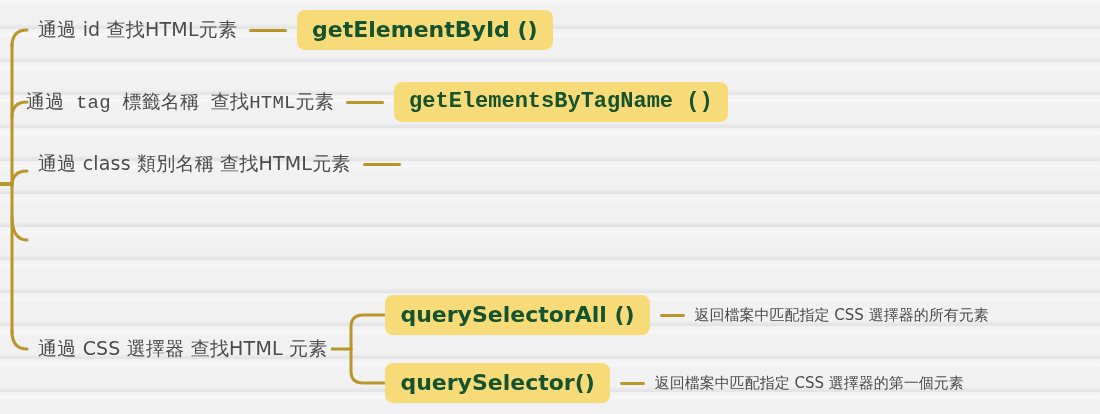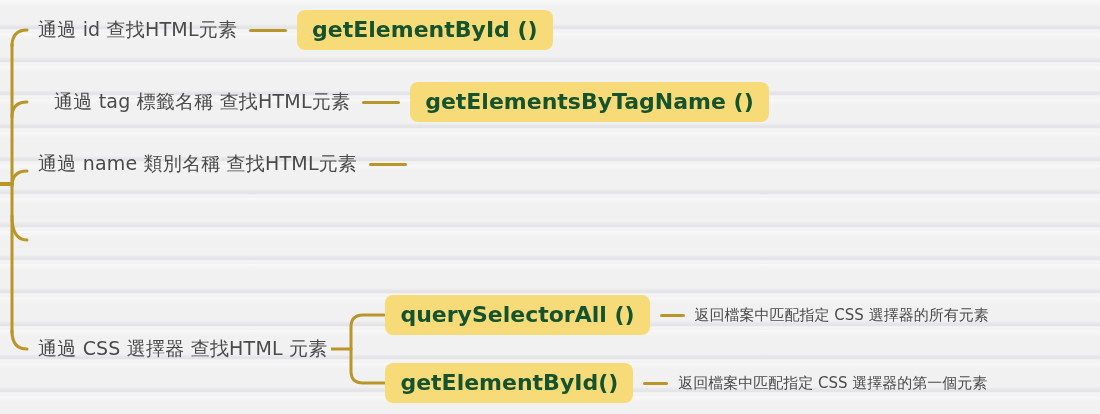--- a/index.html
+++ b/index.html
@@ -48,46 +48,46 @@
     <path d="M 12,216 Q 12,240 27,240" stroke="#b9962a" stroke-width="3" fill="none" stroke-linecap="round"></path>
     <path d="M 12,331 Q 12,349 27,349" stroke="#b9962a" stroke-width="3" fill="none" stroke-linecap="round"></path>
   </svg>
 
   <div class="row" style="left:38px;top:10px;">
     <span class="branch-label">通過 id 查找HTML元素</span>
     <span class="dash mid"></span>
     <span class="chip">getElementById ()</span>
   </div>
 
-  <div class="row" style="left:54px;top:82px;">
+  <div class="row" style="left:26px;top:82px;font-family:Liberation Mono, monospace;">
     <span class="branch-label">通過 tag 標籤名稱 查找HTML元素</span>
     <span class="dash mid"></span>
     <span class="chip">getElementsByTagName ()</span>
   </div>
 
   <div class="row" style="left:38px;top:151px;">
-    <span class="branch-label">通過 name 類別名稱 查找HTML元素</span>
+    <span class="branch-label">通過 class 類別名稱 查找HTML元素</span>
     <span class="dash mid"></span>
   </div>
 
 
   <div class="row5" style="left:38px;top:295px;">
     <span class="branch-label" style="white-space:nowrap;">通過 CSS 選擇器 查找HTML 元素</span>
     <svg width="54" height="108" viewBox="0 0 54 108" style="flex:0 0 auto;margin-left:4px;">
       <path d="M 0,54 H 20" stroke="#b9962a" stroke-width="3" fill="none" stroke-linecap="round"></path>
       <path d="M 20,54 V 32 Q 20,20 32,20 H 53" stroke="#b9962a" stroke-width="3" fill="none" stroke-linecap="round"></path>
       <path d="M 20,54 V 76 Q 20,88 32,88 H 53" stroke="#b9962a" stroke-width="3" fill="none" stroke-linecap="round"></path>
     </svg>
     <div class="children-col">
       <div class="child-row">
         <span class="chip">querySelectorAll ()</span>
         <span class="dash small"></span>
         <span class="desc">返回檔案中匹配指定 CSS 選擇器的所有元素</span>
       </div>
       <div class="child-row">
-        <span class="chip">getElementById()</span>
+        <span class="chip">querySelector()</span>
         <span class="dash small"></span>
         <span class="desc">返回檔案中匹配指定 CSS 選擇器的第一個元素</span>
       </div>
     </div>
   </div>
 
 </div>
 
 </body></html>

